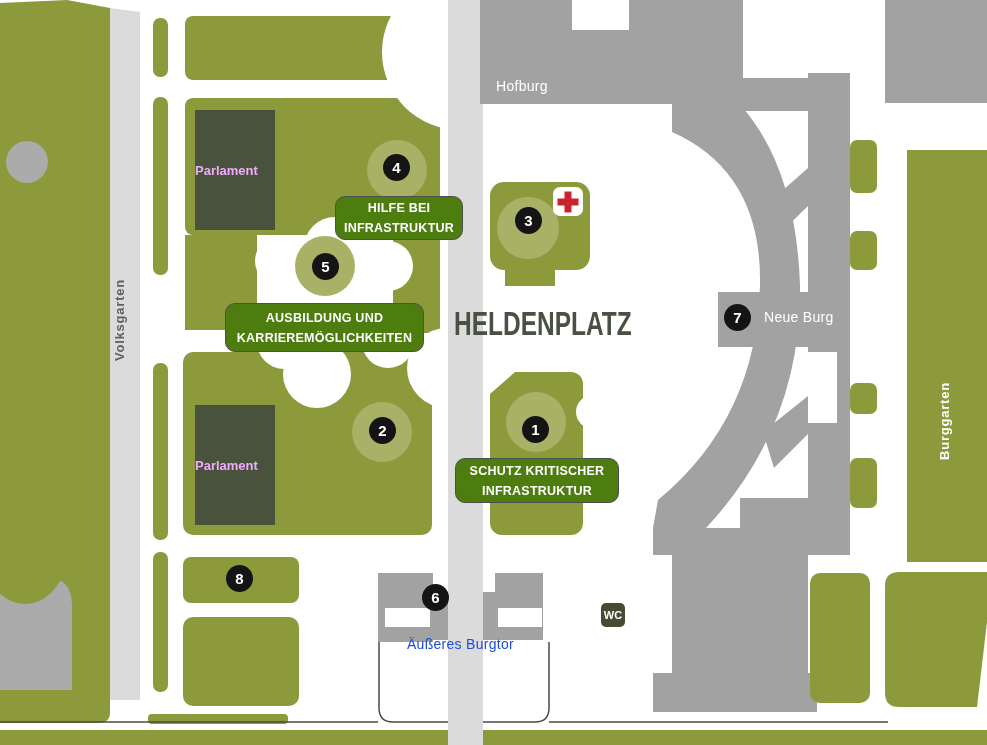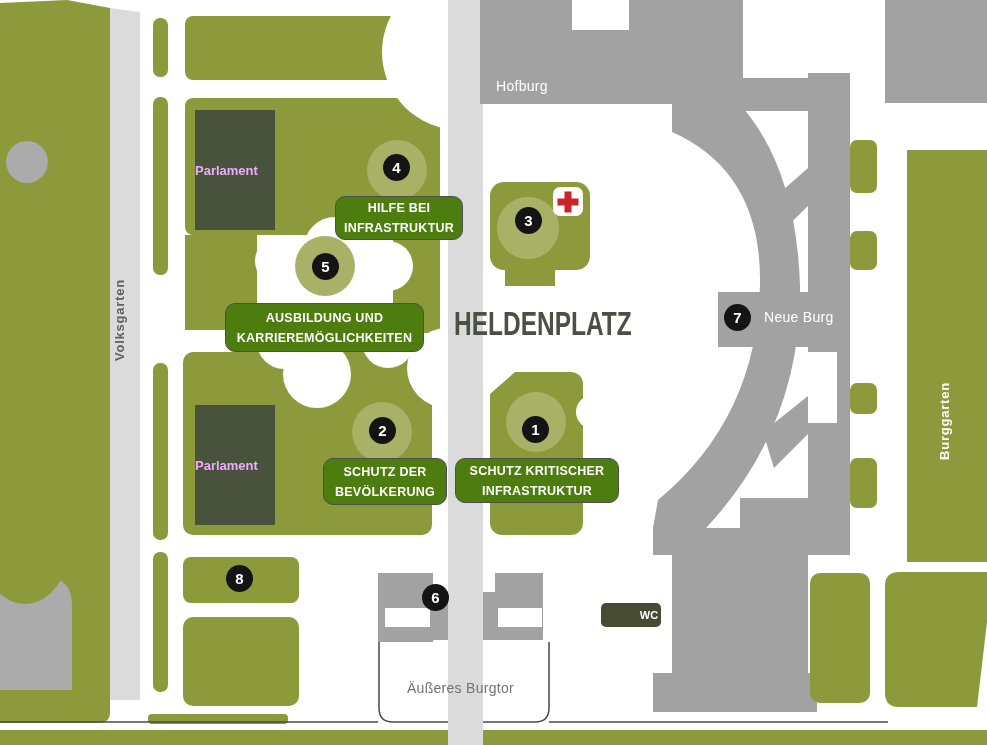--- a/index.html
+++ b/index.html
@@ -33,21 +33,21 @@
     transform:scaleX(.72);transform-origin:left top;letter-spacing:0;
     white-space:nowrap;z-index:4;
   }
   .building-label{
     position:absolute;display:flex;align-items:center;justify-content:flex-start;
     background:#49523c;color:#f0abfc;font-weight:700;font-size:13px;z-index:3;
   }
   .wc-badge{
     position:absolute;left:601px;top:603px;width:24px;height:24px;border-radius:5px;
     background:#464b31;color:#fff;display:flex;align-items:center;justify-content:center;
-    font-weight:700;font-size:11px;z-index:5;padding-left:36px;
+    font-weight:700;font-size:11px;z-index:5;
   }
   .first-aid{
     position:absolute;left:553px;top:187px;width:30px;height:29px;border-radius:7px;
     background:#fff;display:flex;align-items:center;justify-content:center;z-index:5;
   }
 </style>
 </head>
 <body>
 
 <div id="map">
@@ -133,21 +133,21 @@
     <circle cx="536" cy="422" r="30" fill="#a9b166"></circle>
     <circle cx="382" cy="432" r="30" fill="#a9b166"></circle>
     <circle cx="528" cy="228" r="31" fill="#a9b166"></circle>
     <circle cx="397" cy="170" r="30" fill="#a9b166"></circle>
     <circle cx="325" cy="266" r="30" fill="#a9b166"></circle>
   </svg>
 
   <div class="title-label overlay" style="left:454px;top:304px">HELDENPLATZ</div>
   <div class="map-label" style="left:496px;top:78px;color:#ffffff">Hofburg</div>
   <div class="map-label" style="left:764px;top:309px;color:#ffffff">Neue Burg</div>
-  <div class="map-label" style="left:407px;top:680px;color:#737373">Äußeres Burgtor</div>
+  <div class="map-label" style="left:407px;top:636px;color:#1d4ed8">Äußeres Burgtor</div>
   <div class="v-label" style="left:112px;top:283px;height:78px;color:#606060">Volksgarten</div>
   <div class="v-label" style="left:937px;top:350px;height:110px;color:#ffffff">Burggarten</div>
 
   <div class="building-label" style="left:195px;top:110px;width:80px;height:120px">
     <span>Parlament</span>
   </div>
   <div class="building-label" style="left:195px;top:405px;width:80px;height:120px">
     <span>Parlament</span>
   </div>
 
@@ -164,24 +164,20 @@
   <div class="marker" style="left:383px;top:154px">4</div>
   <div class="marker" style="left:312px;top:253px">5</div>
   <div class="marker" style="left:422px;top:584px">6</div>
   <div class="marker" style="left:724px;top:304px">7</div>
   <div class="marker" style="left:226px;top:565px">8</div>
 
   <div class="label-box" style="left:455px;top:450px;width:162px;height:43px">
     <span>SCHUTZ KRITISCHER</span>
     <span>INFRASTRUKTUR</span>
   </div>
-  <div class="label-box" style="left:323px;top:450px;width:122px;height:45px">
-    <span>SCHUTZ DER</span>
-    <span>BEVÖLKERUNG</span>
-  </div>
   <div class="label-box" style="left:335px;top:188px;width:126px;height:42px">
     <span>HILFE BEI</span>
     <span>INFRASTRUKTUR</span>
   </div>
   <div class="label-box" style="left:225px;top:295px;width:197px;height:47px">
     <span>AUSBILDUNG UND</span>
     <span>KARRIEREMÖGLICHKEITEN</span>
   </div>
 
 </div>

